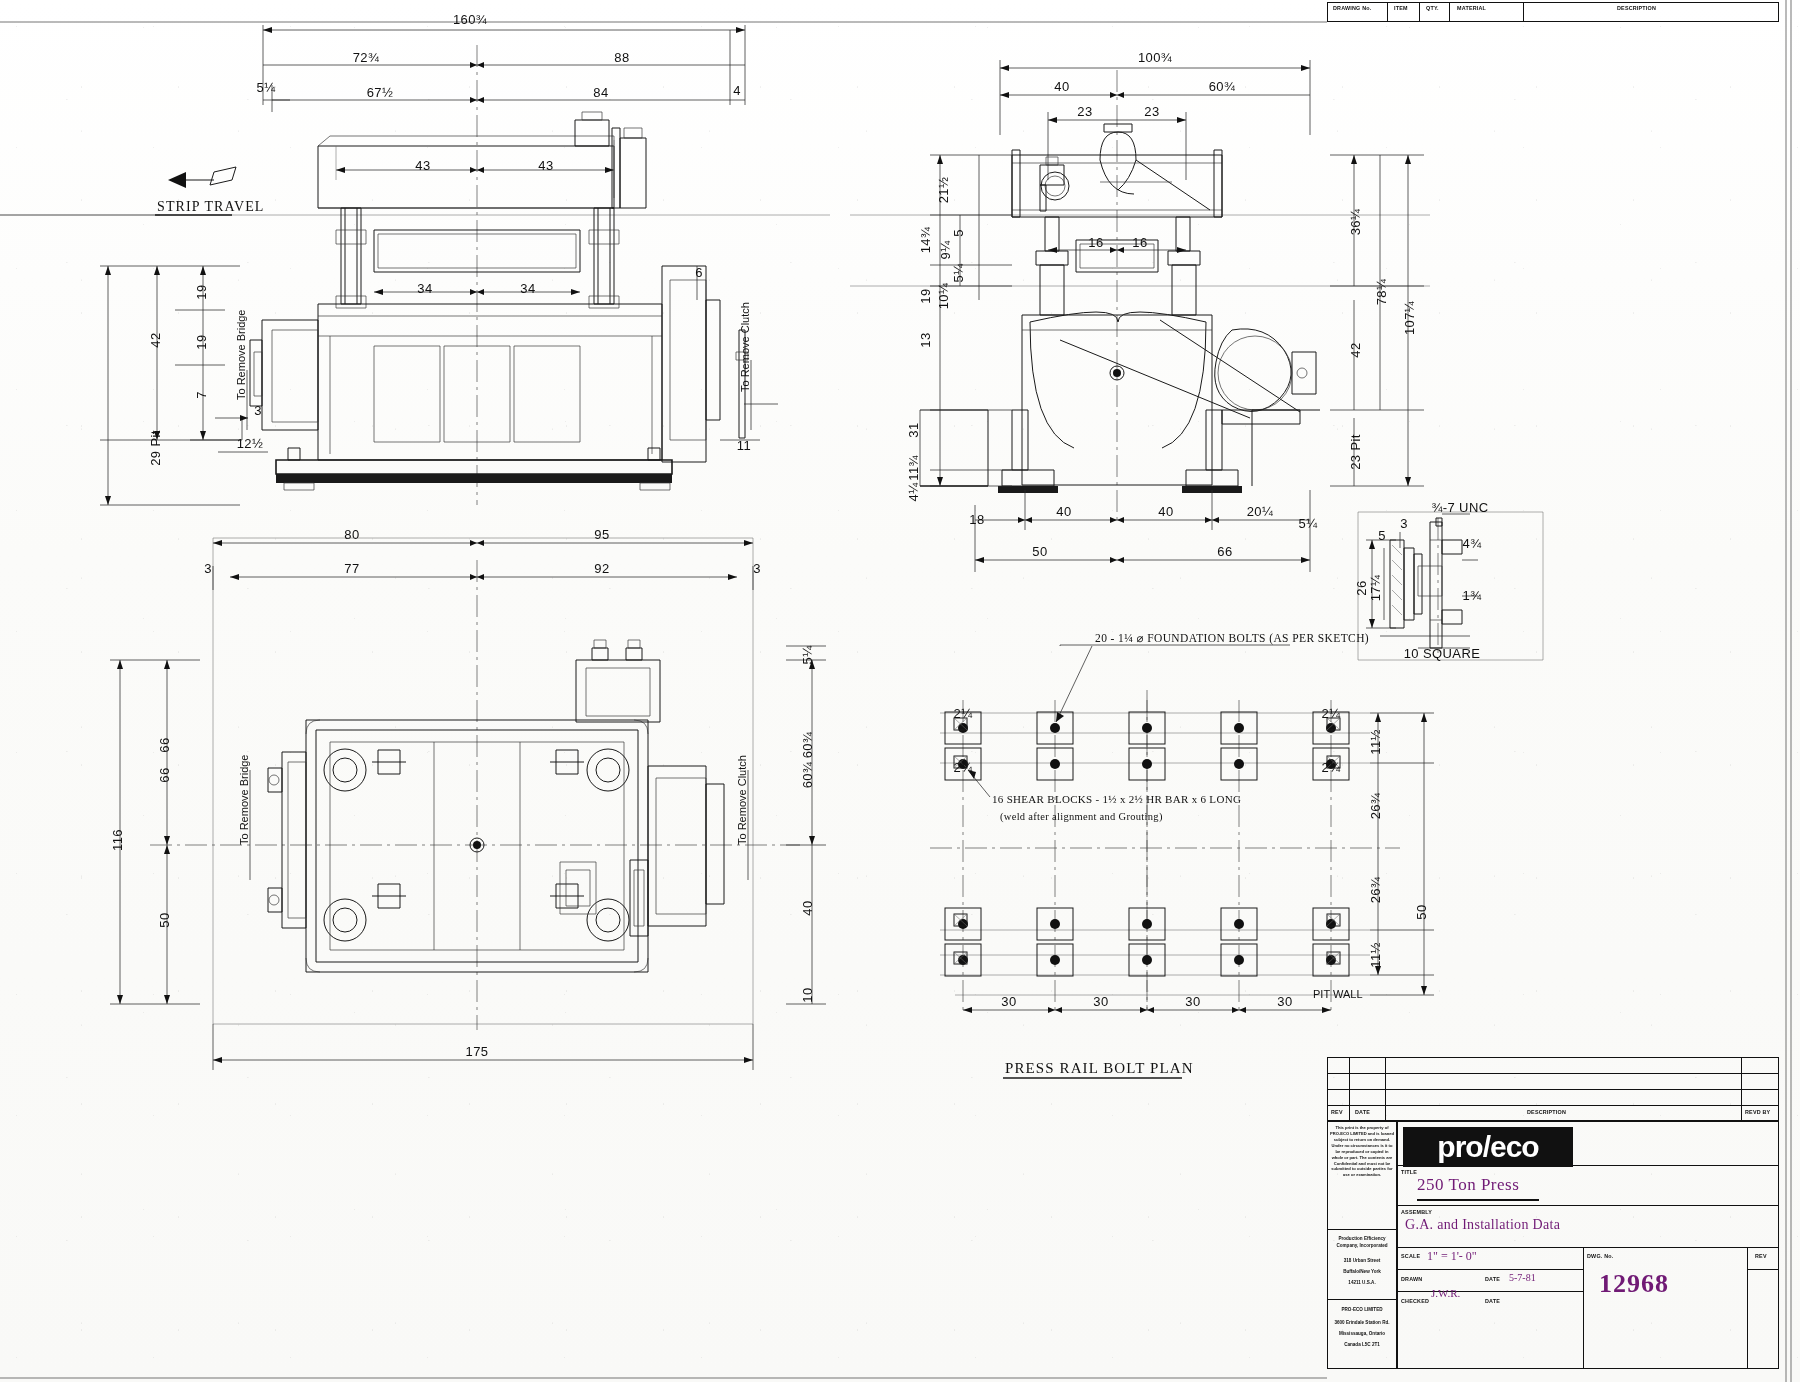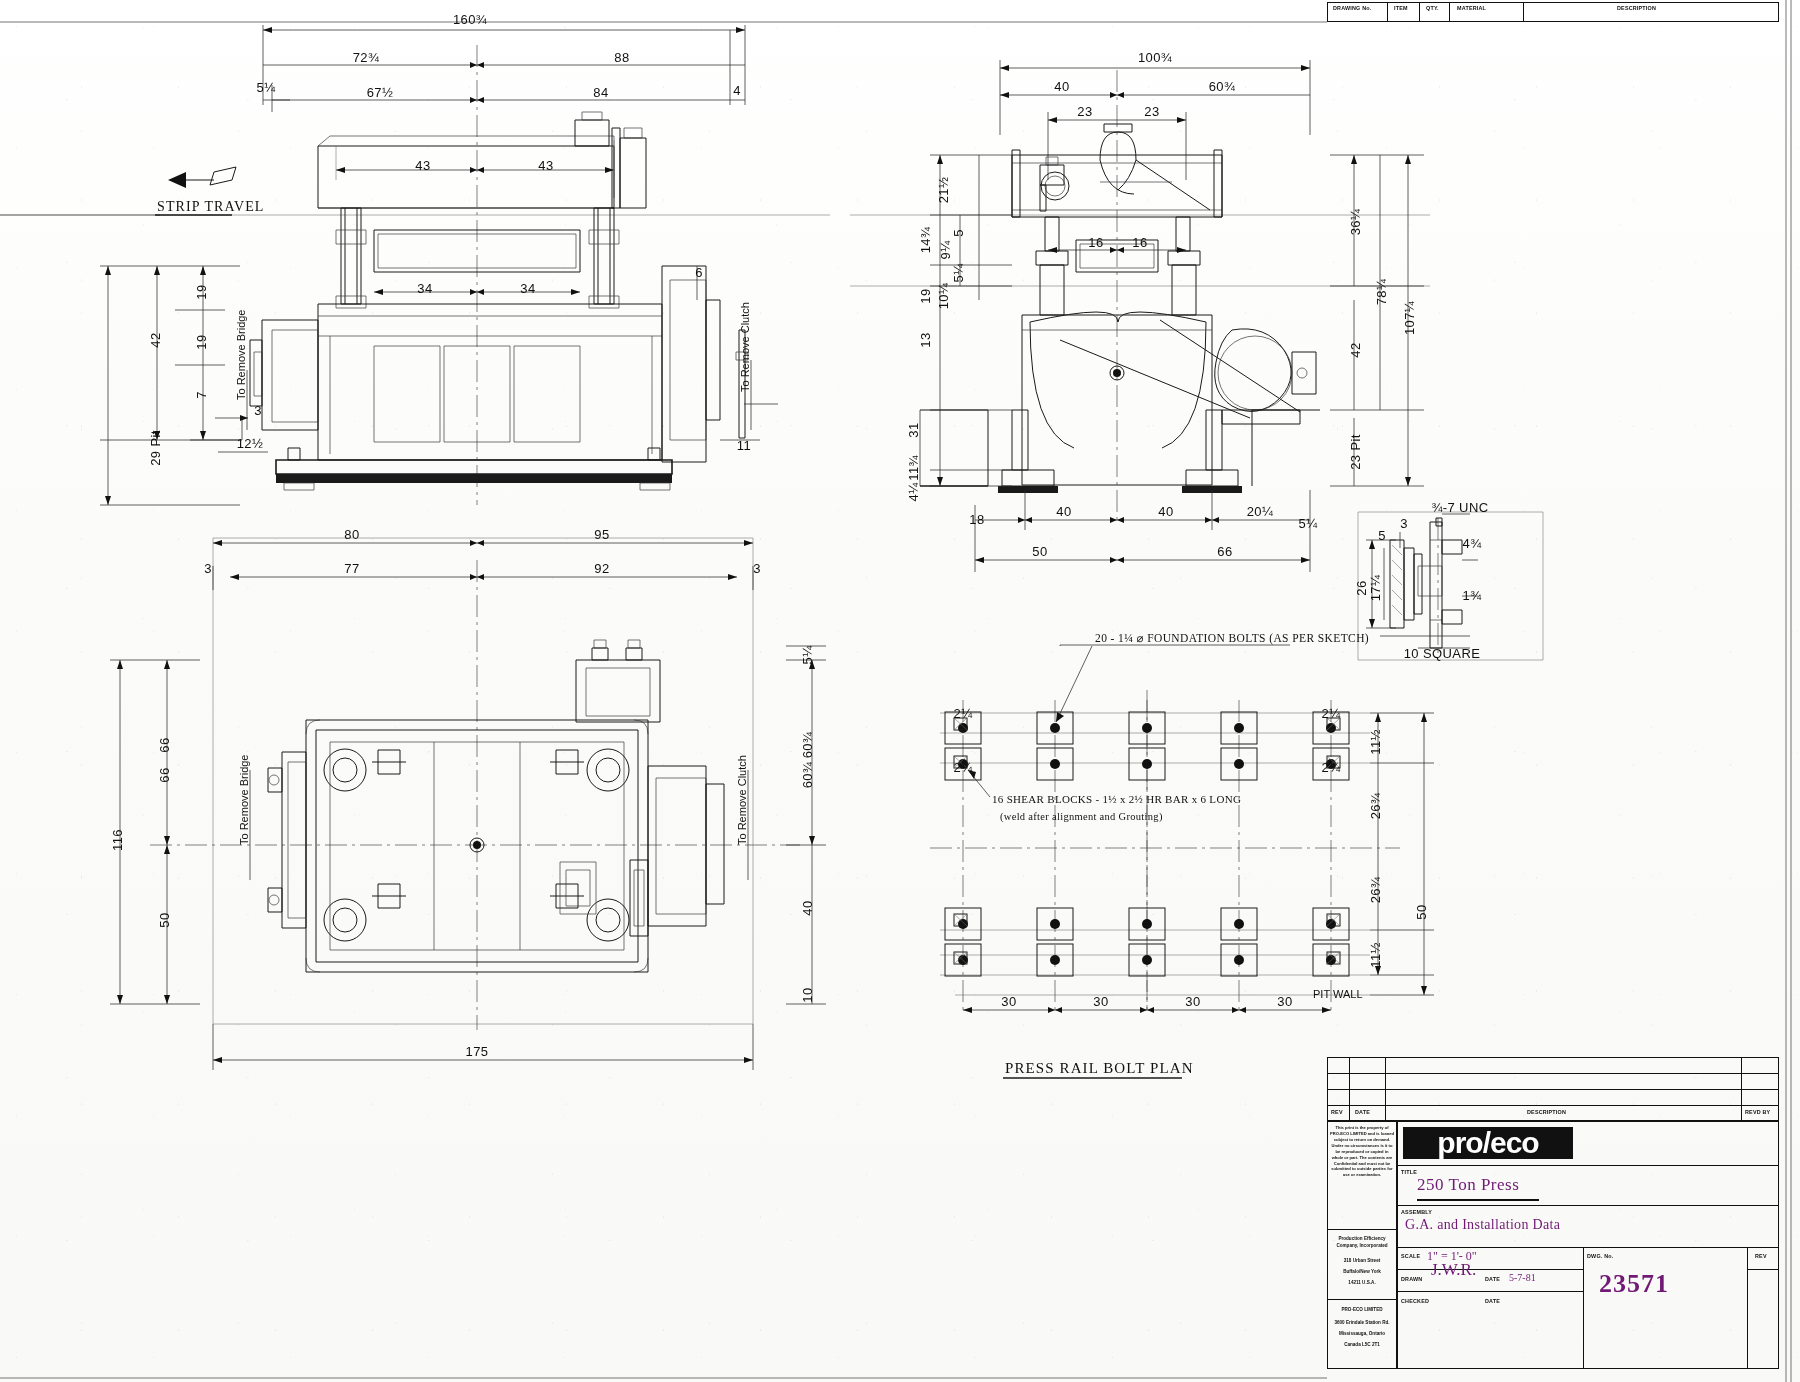--- a/index.html
+++ b/index.html
@@ -754,21 +754,21 @@
   <div class="addr" style="left:2px;top:200px;width:66px;">318 Urban Street</div>
   <div class="addr" style="left:2px;top:211px;width:66px;">Buffalo/New York</div>
   <div class="addr" style="left:2px;top:222px;width:66px;">14211   U.S.A.</div>
   <div class="addr" style="left:2px;top:249px;width:66px;">PRO-ECO LIMITED</div>
   <div class="addr" style="left:2px;top:262px;width:66px;">3600 Erindale Station Rd.</div>
   <div class="addr" style="left:2px;top:273px;width:66px;">Mississauga, Ontario</div>
   <div class="addr" style="left:2px;top:284px;width:66px;">Canada   L5C 2T1</div>
 
   <div class="tbBox" style="left:70px;top:64px;width:382px;height:248px;"></div>
 
-  <div class="logo" style="left:76px;top:70px;width:170px;height:32px;font-size:30px;">pro/eco</div>
+  <div class="logo" style="left:76px;top:70px;width:170px;height:40px;font-size:30px;">pro/eco</div>
 
   <div class="tbLine" style="left:70px;top:108px;width:382px;height:1px;"></div>
   <div class="tbCap" style="left:74px;top:112px;">TITLE</div>
   <div class="tbVal" style="left:90px;top:118px;font-size:17px;letter-spacing:.5px;">250 Ton Press</div>
   <div class="tbLine" style="left:90px;top:142px;width:122px;height:1.6px;"></div>
 
   <div class="tbLine" style="left:70px;top:148px;width:382px;height:1px;"></div>
   <div class="tbCap" style="left:74px;top:152px;">ASSEMBLY</div>
   <div class="tbVal" style="left:78px;top:160px;font-size:14px;letter-spacing:.3px;">G.A. and Installation Data</div>
 
@@ -776,27 +776,27 @@
   <div class="tbLine" style="left:70px;top:212px;width:186px;height:1px;"></div>
   <div class="tbLine" style="left:70px;top:234px;width:186px;height:1px;"></div>
   <div class="tbLine" style="left:256px;top:190px;width:1px;height:122px;"></div>
   <div class="tbLine" style="left:420px;top:190px;width:1px;height:122px;"></div>
   <div class="tbLine" style="left:420px;top:212px;width:32px;height:1px;"></div>
 
   <div class="tbCap" style="left:74px;top:196px;">SCALE</div>
   <div class="tbVal" style="left:100px;top:192px;font-size:12px;">1" = 1'- 0"</div>
 
   <div class="tbCap" style="left:74px;top:219px;">DRAWN</div>
-  <div class="tbVal" style="left:104px;top:203px;font-size:17px;">J.W.R.</div>
+  <div class="tbVal" style="left:104px;top:230px;font-size:11px;">J.W.R.</div>
   <div class="tbCap" style="left:158px;top:219px;">DATE</div>
   <div class="tbVal" style="left:182px;top:215px;font-size:10px;">5-7-81</div>
 
   <div class="tbCap" style="left:74px;top:241px;">CHECKED</div>
   <div class="tbVal" style="left:116px;top:238px;font-size:11px;"></div>
   <div class="tbCap" style="left:158px;top:241px;">DATE</div>
   <div class="tbVal" style="left:188px;top:238px;font-size:11px;"></div>
 
   <div class="tbCap" style="left:260px;top:196px;">DWG. No.</div>
-  <div class="tbVal" style="left:272px;top:212px;font-size:26px;font-weight:bold;letter-spacing:1px;">23571</div>
+  <div class="tbVal" style="left:272px;top:212px;font-size:26px;font-weight:bold;letter-spacing:1px;">12968</div>
 
   <div class="tbCap" style="left:428px;top:196px;">REV</div>
   <div class="tbVal" style="left:430px;top:218px;font-size:13px;"></div>
 </div>
 
 </body></html>

